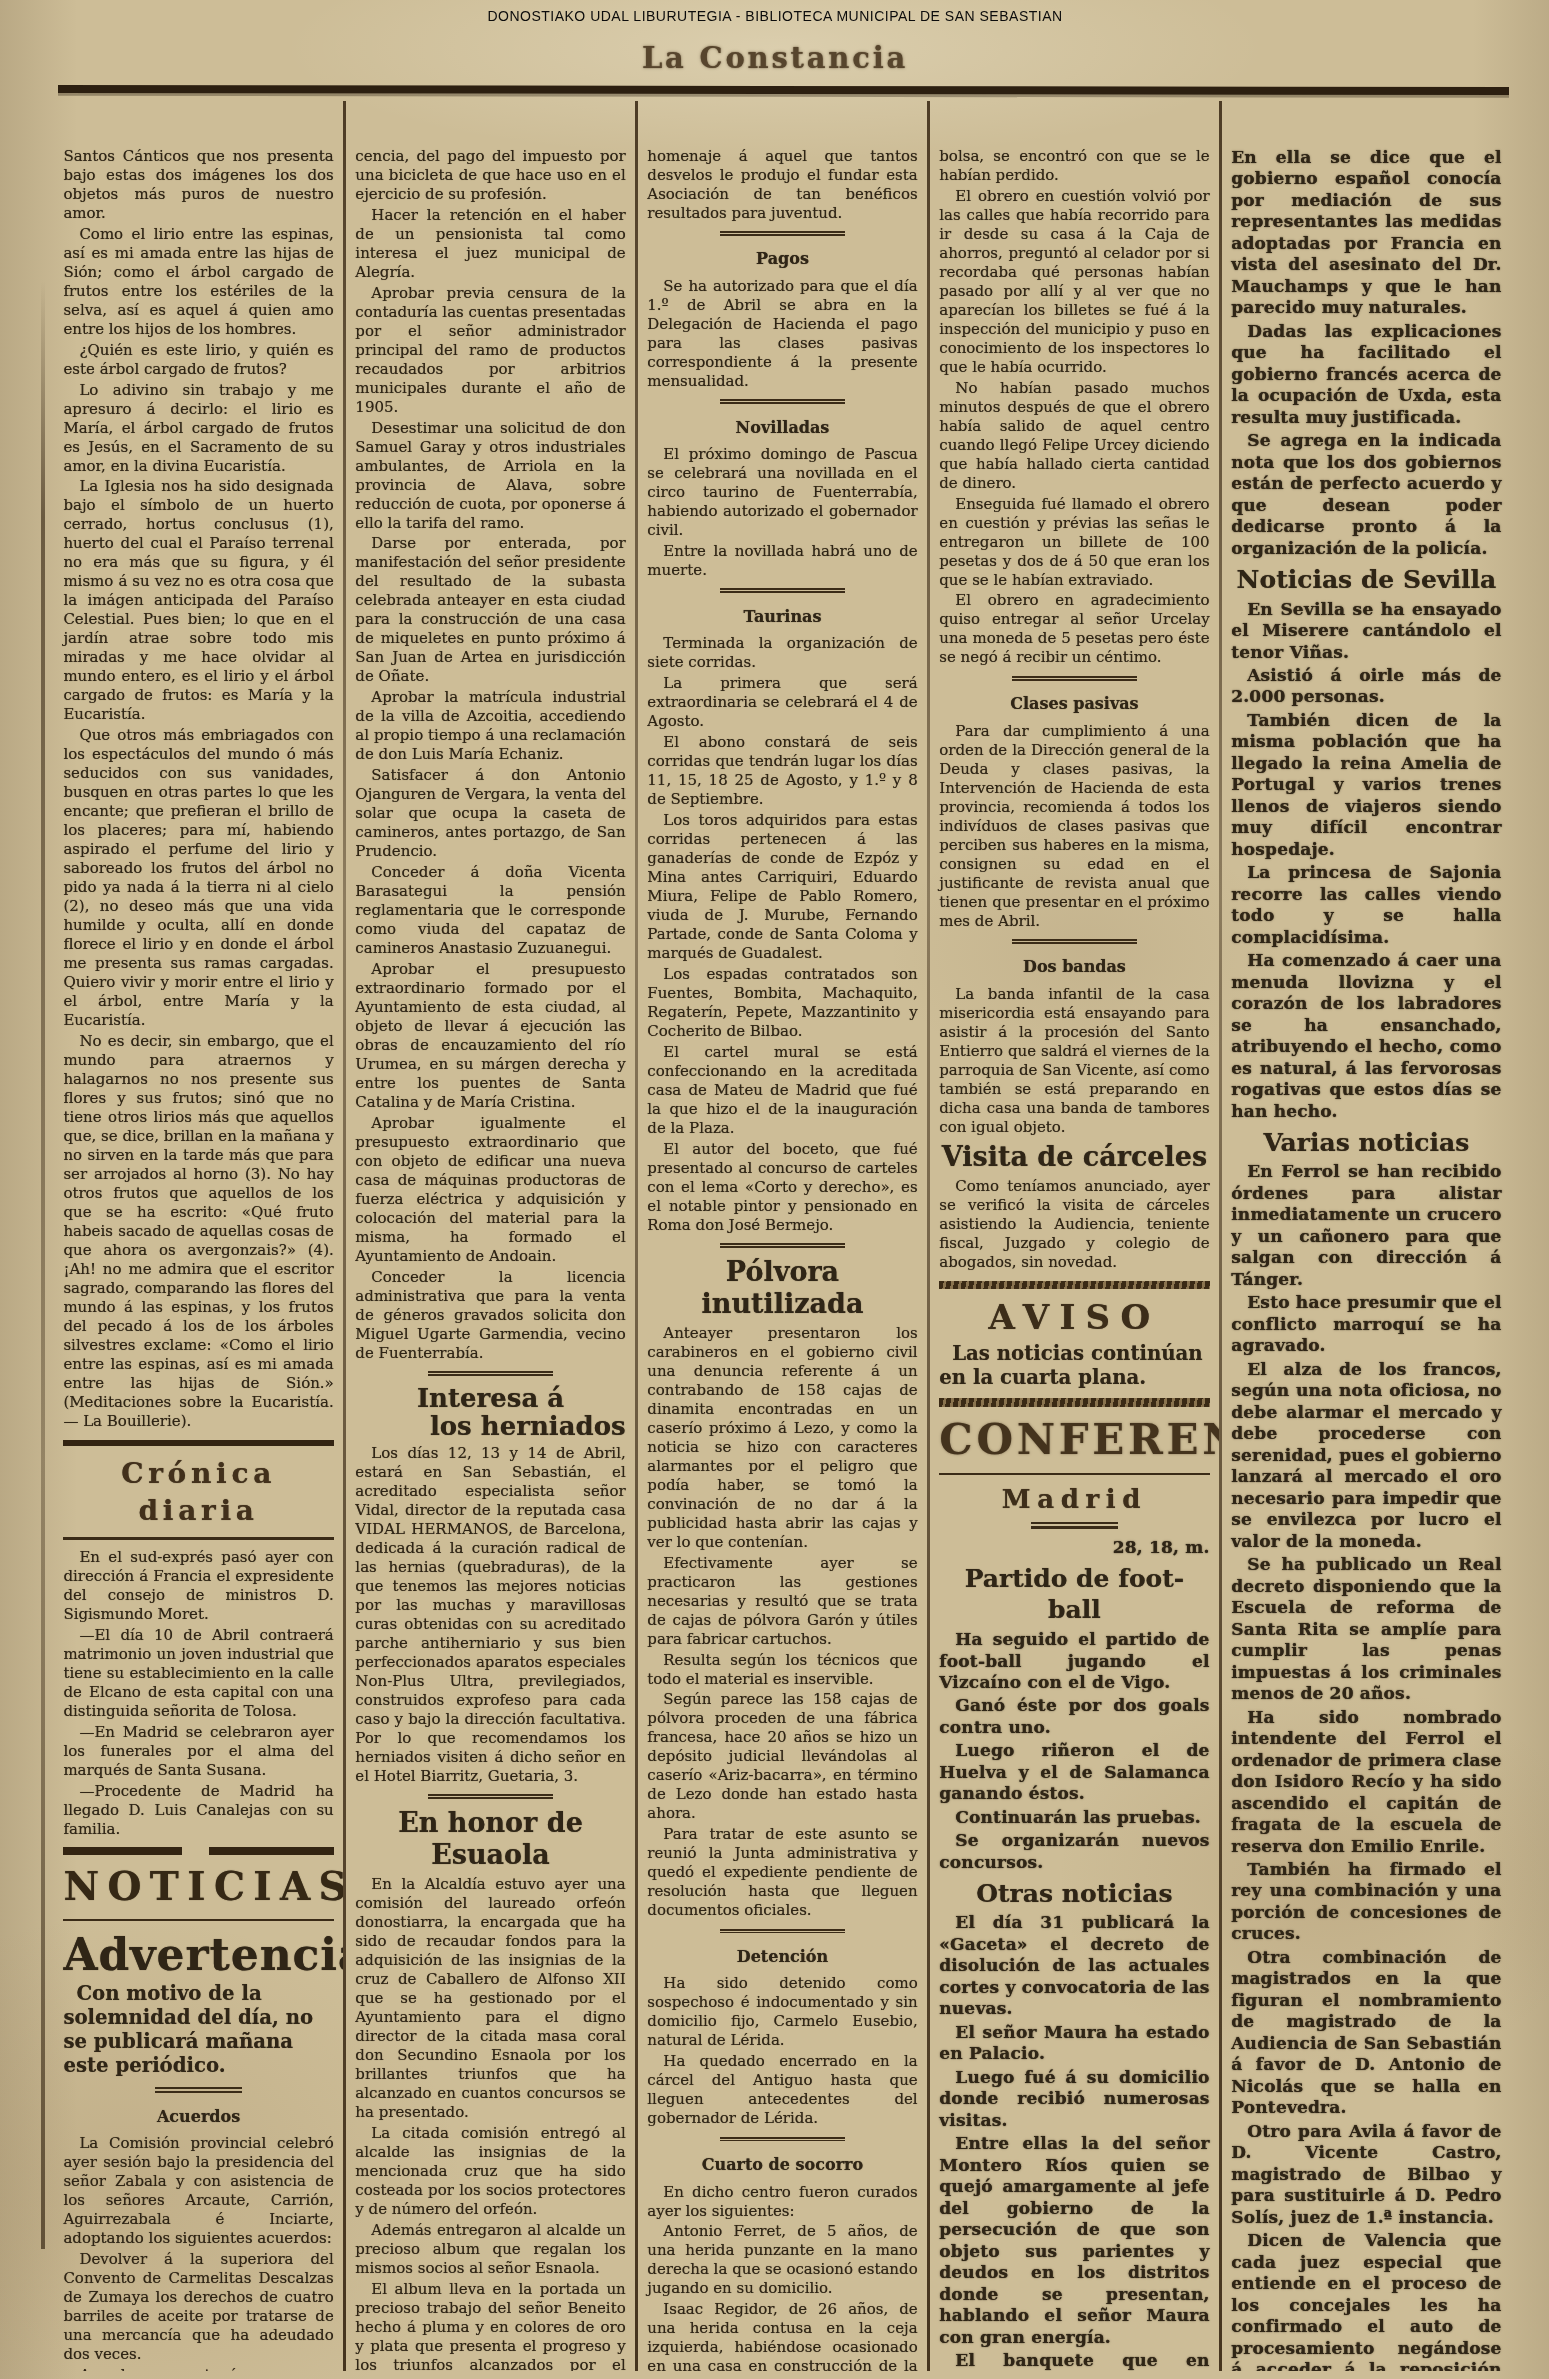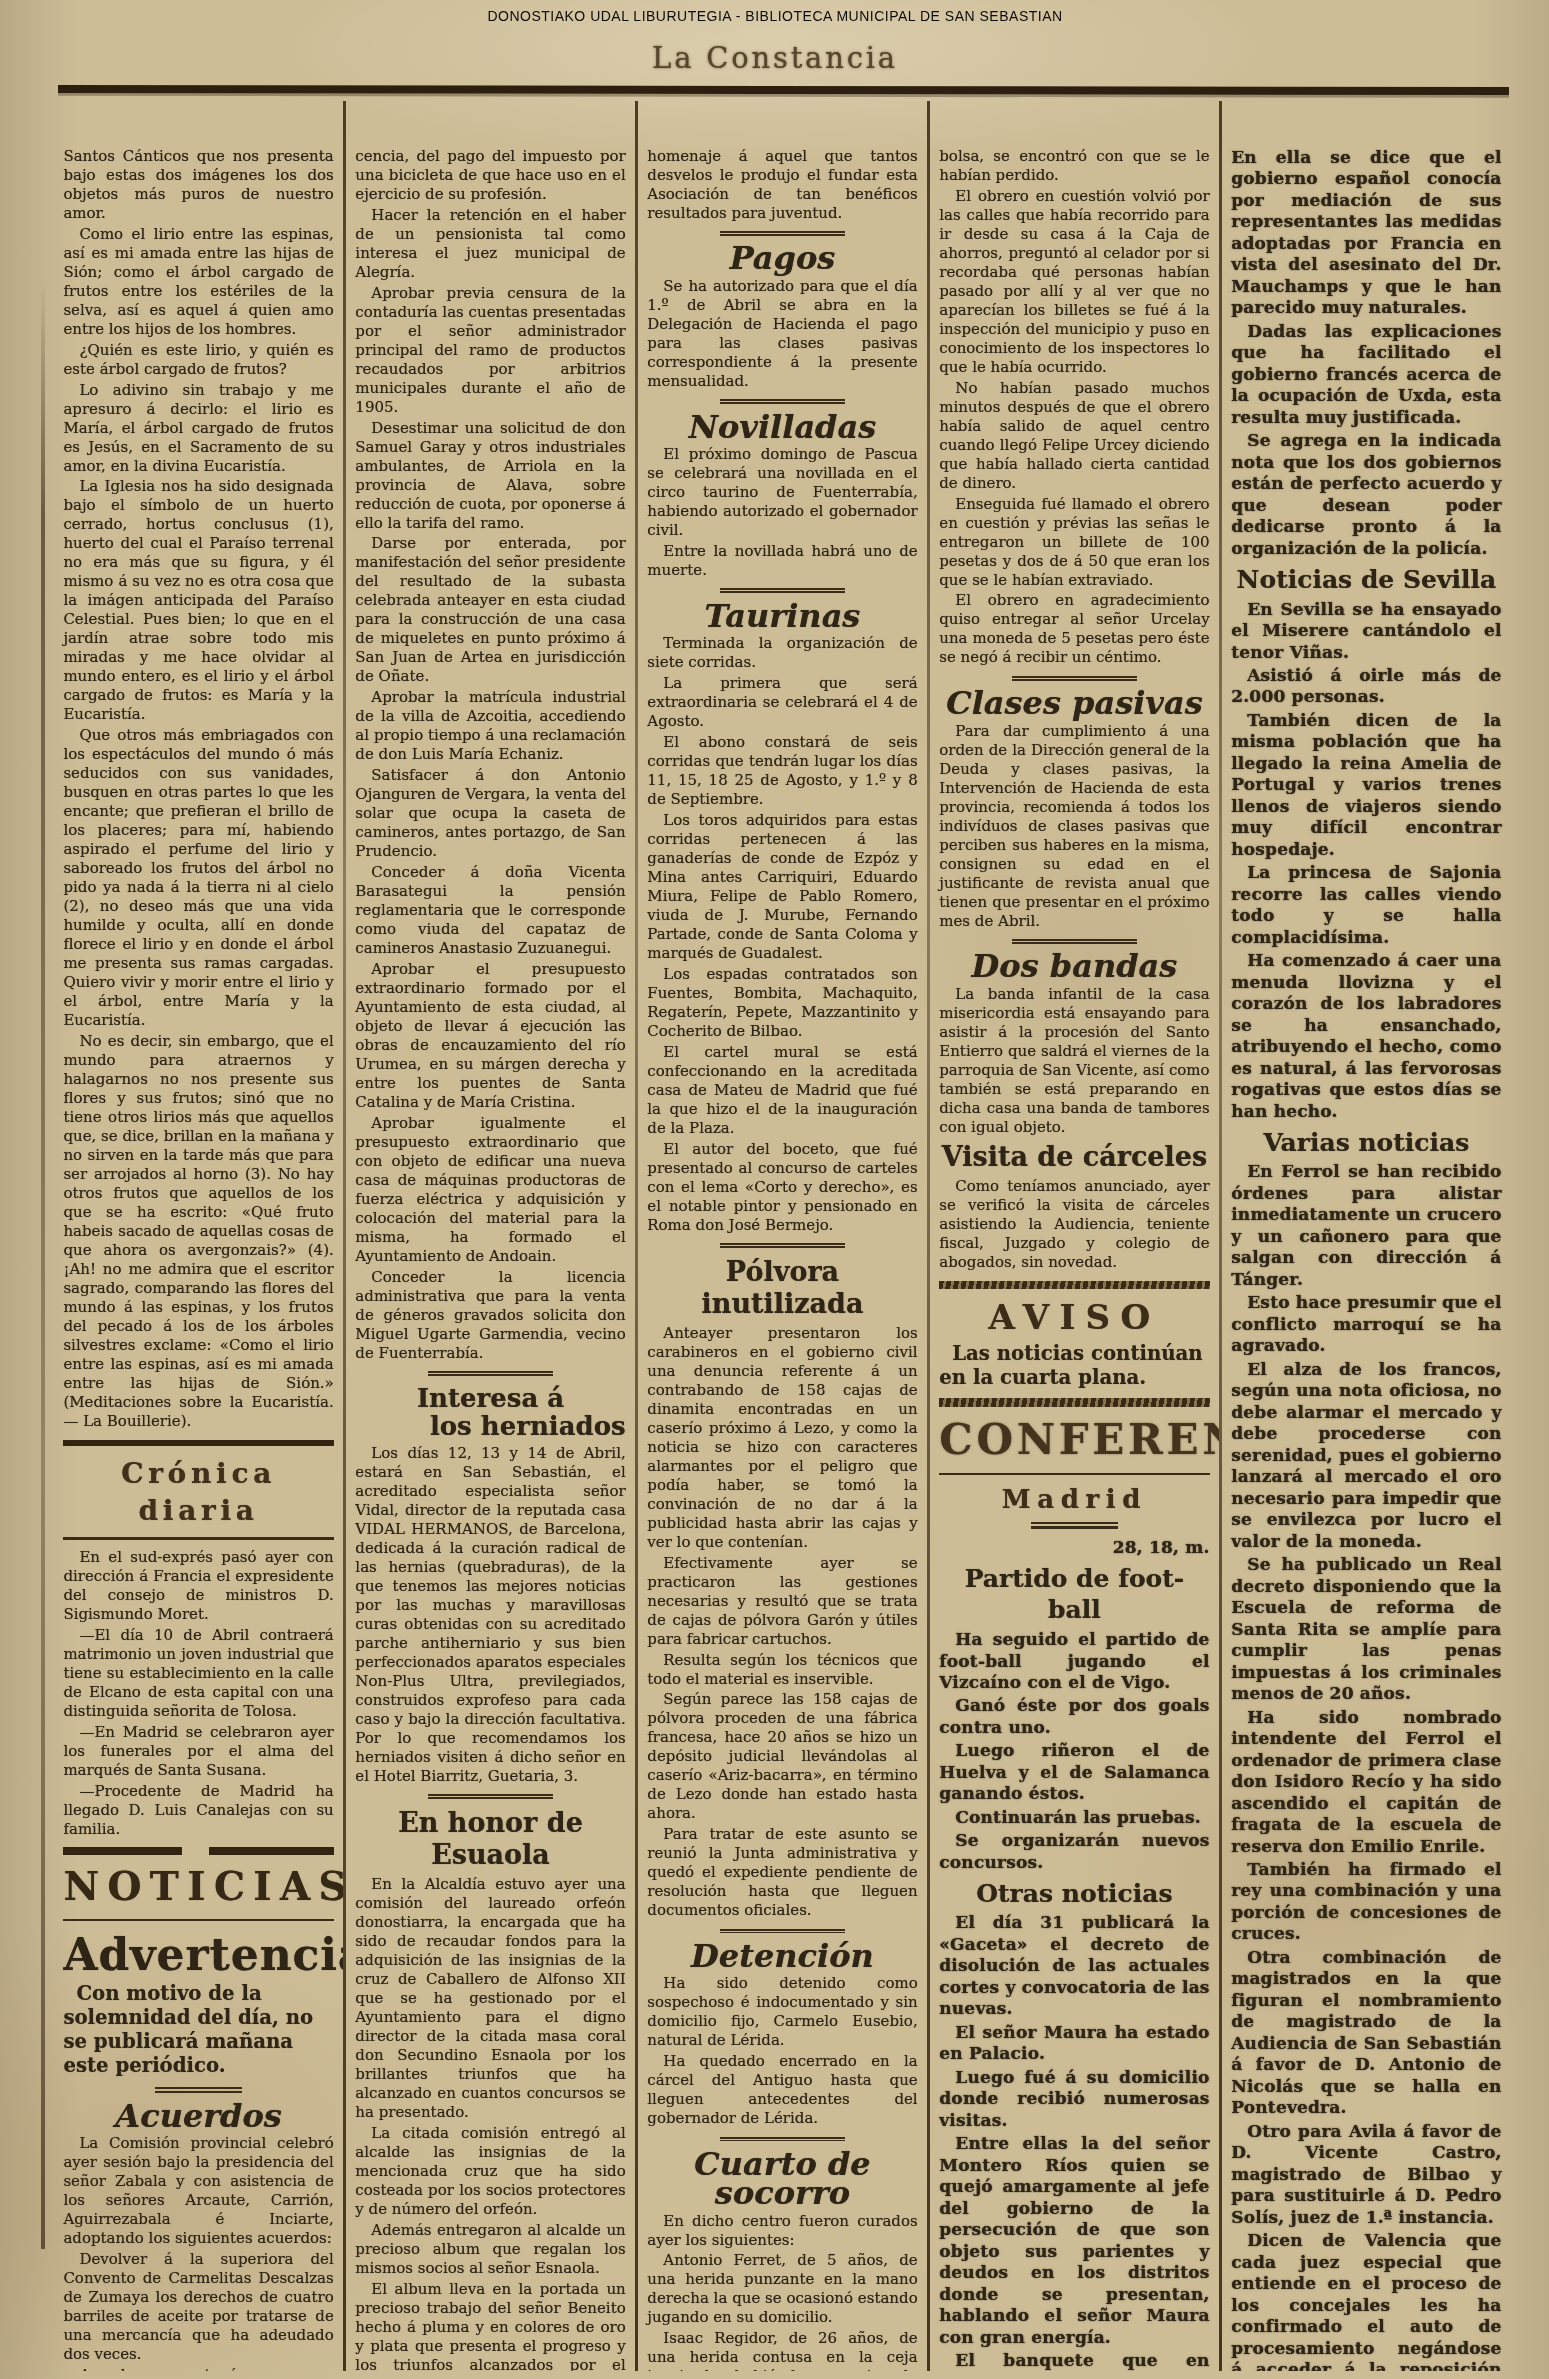--- a/index.html
+++ b/index.html
@@ -8,41 +8,41 @@
     background:
       radial-gradient(ellipse 394px 281px at 86% 79%, rgba(140,110,70,.20), transparent 70%),
       radial-gradient(ellipse 487px 394px at 8% 92%, rgba(130,100,60,.16), transparent 70%),
       radial-gradient(ellipse 281px 187px at 70% 40%, rgba(120,95,60,.10), transparent 70%),
       radial-gradient(ellipse 656px 150px at 50% 2%, rgba(255,250,232,.28), transparent 75%),
       linear-gradient(90deg, rgba(80,60,35,.16), rgba(0,0,0,0) 5%, rgba(0,0,0,0) 95%, rgba(80,60,35,.14)),
       #cdbd97;}
   .scan-header{position:absolute;top:7.5px;left:0;width:100%;text-align:center;
     font-family:"Liberation Sans", sans-serif;font-size:14px;color:#0c0c0c;letter-spacing:0.5px;}
   .masthead{position:absolute;top:41px;left:0;width:100%;text-align:center;
-    font-size:29px;font-weight:normal;letter-spacing:2.8px;color:#57452d;
+    font-size:29px;font-weight:bold;letter-spacing:2.8px;color:#57452d;
     text-shadow:0 0 1.5px rgba(87,69,45,.85), 0 0 3.7px rgba(87,69,45,.3);}
   .head-rule{position:absolute;top:86px;left:58px;right:41px;height:7.5px;background:#2c1f10;
     box-shadow:0 2.8px 0 rgba(44,31,16,.35);transform:rotate(.08deg);}
   .left-edge{position:absolute;top:281px;left:41px;width:3.7px;height:1968px;
     background:linear-gradient(rgba(58,42,22,.0), rgba(58,42,22,.65) 12%, rgba(58,42,22,.35) 60%, rgba(58,42,22,.7));}
   .columns{position:absolute;top:101px;left:54px;right:39px;bottom:9.4px;display:flex;}
   .col{flex:1 1 0;padding:1.9px 9.4px 0 9.4px;overflow:hidden;margin-top:44px;}
   .vsep{width:2.8px;flex:0 0 2.8px;margin:0;
     background:linear-gradient(rgba(62,45,24,.9), rgba(62,45,24,.45) 35%, rgba(62,45,24,.8) 70%, rgba(62,45,24,.95));}
   .para{margin:0 0 1.9px 0;font-size:15px;line-height:19px;text-align:justify;text-indent:16px;
     text-shadow:0 0 0.7px rgba(47,37,22,.65);}
   .para.cont{text-indent:0;}
   .para.bold{font-weight:bold;}
   .para.big{font-size:19.7px;line-height:24px;text-align:left;text-indent:13px;}
   .para.right{text-align:right;text-indent:0;}
   .para.tele{font-weight:bold;font-size:17px;line-height:21.5px;letter-spacing:0.2px;
     text-shadow:0 0 0.9px rgba(47,37,22,.9), 0 0 2.3px rgba(47,37,22,.35);}
   .head{font-weight:bold;text-align:center;margin:4.7px 0 3.7px 0;
     text-shadow:0 0 0.9px rgba(47,37,22,.8);}
-  .h-sm{font-size:32px;line-height:29px;font-style:italic;}
+  .h-sm{font-size:16px;line-height:29px;}
   .h-md{font-size:27px;line-height:32px;}
   .h-ornate{font-size:28px;line-height:37px;letter-spacing:4.7px;color:#42301b;}
   .h-display{font-size:39px;line-height:47px;letter-spacing:8.4px;color:#352815;}
   .h-xl{font-size:44px;line-height:49px;letter-spacing:0.9px;}
   .h-aviso{font-size:34px;line-height:41px;letter-spacing:10.3px;color:#3c2d19;}
   .h-conf{font-size:42px;line-height:49px;letter-spacing:3.7px;color:#44331d;
     text-shadow:0 0 2.3px rgba(68,51,29,.55);}
   .h-madrid{font-size:26px;line-height:30px;letter-spacing:6.6px;color:#3e2e1a;}
   .h-tele{font-size:25px;line-height:31px;}
   .h-left{text-align:center;font-size:26px;line-height:28px;margin-bottom:0;}

